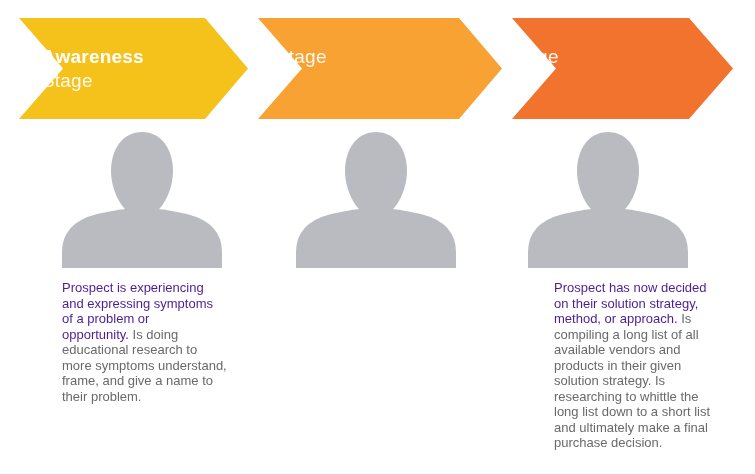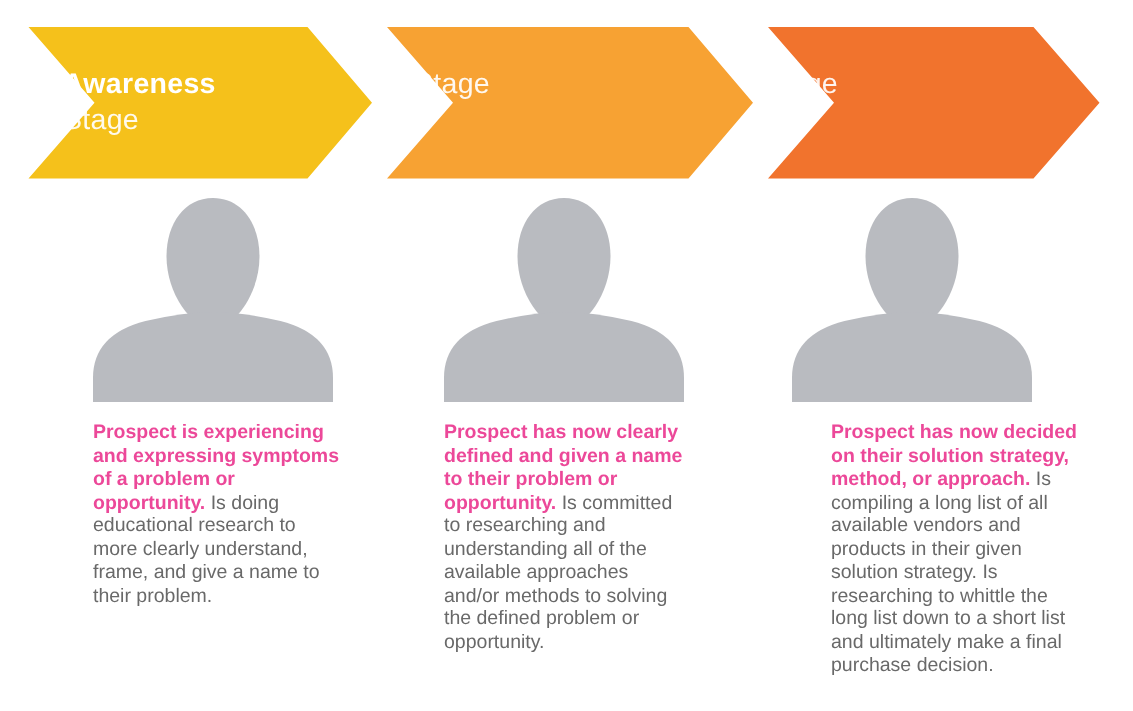--- a/index.html
+++ b/index.html
@@ -58,22 +58,22 @@
   .desc {
     position: absolute;
     top: 280px;
     margin: 0;
     font-size: 13px;
     line-height: 15.5px;
     color: #696969;
     white-space: pre-line;
   }
   .desc b {
-    color: #ec4899;
-    font-weight: 700;
+    color: #4c1d95;
+    font-weight: 400;
   }
   .desc-1 { left: 62px;  width: 200px; }
   .desc-2 { left: 296px; width: 190px; }
   .desc-3 { left: 554px; width: 185px; }
 </style>
 </head>
 <body>
 
 <div class="canvas">
 
@@ -111,34 +111,24 @@
       <path d="M 85 0 C 104 0 116 17 116 39 C 116 64 99 87 85 87 C 71 87 54 64 54 39 C 54 17 66 0 85 0 Z"></path>
       <path d="M 5 136 L 5 120 Q 5 91 40 82 Q 66 76 85 76 Q 104 76 130 82 Q 165 91 165 120 L 165 136 Z"></path>
     </g>
   </svg>
 
   <p class="desc desc-1"><b>Prospect is experiencing
 and expressing symptoms
 of a problem or
 opportunity.</b><span> Is doing
 educational research to
-more clearly understand,
+more symptoms understand,
 frame, and give a name to
 their problem.</span></p>
 
-  <p class="desc desc-2"><b>Prospect has now clearly
-defined and given a name
-to their problem or
-opportunity.</b><span> Is committed
-to researching and
-understanding all of the
-available approaches
-and/or methods to solving
-the defined problem or
-opportunity.</span></p>
 
   <p class="desc desc-3"><b>Prospect has now decided
 on their solution strategy,
 method, or approach.</b><span> Is
 compiling a long list of all
 available vendors and
 products in their given
 solution strategy. Is
 researching to whittle the
 long list down to a short list

